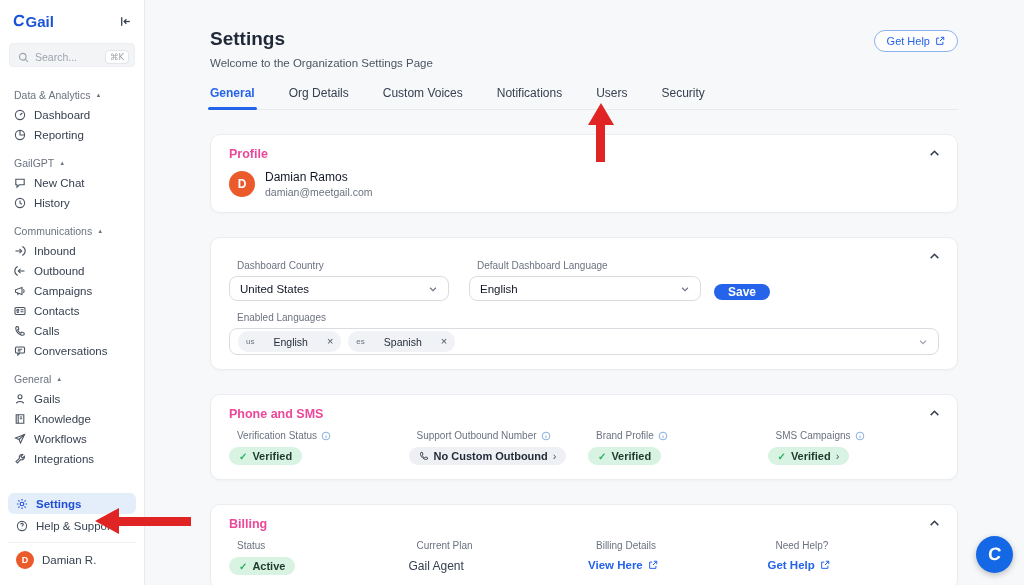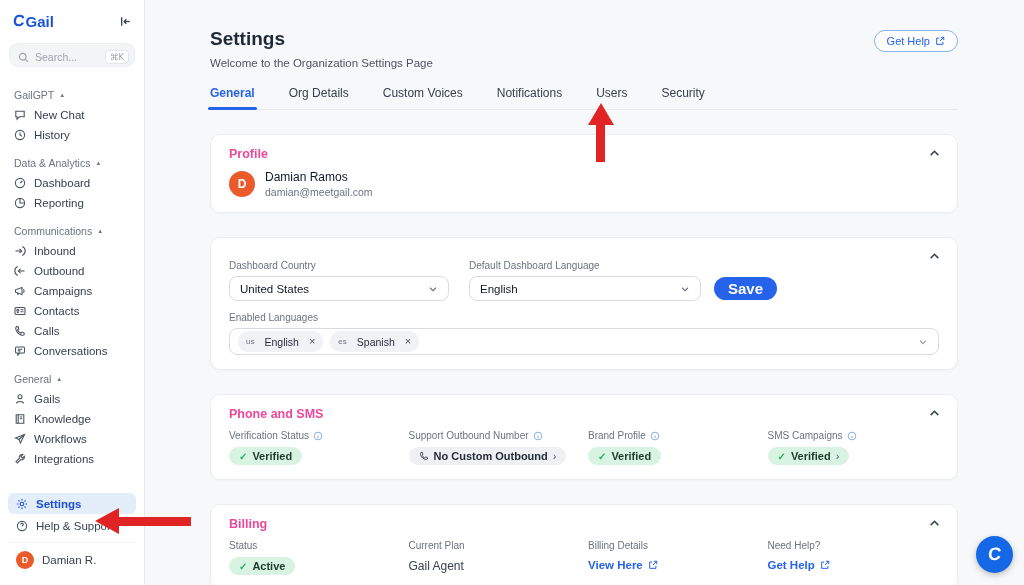--- a/index.html
+++ b/index.html
@@ -8,21 +8,21 @@
   .root { position:relative; width:1024px; height:585px; }
 
   
   .sidebar { position:absolute; left:0; top:0; bottom:0; width:145px; background:#ffffff;
              border-right:1px solid #e8eaee; display:flex; flex-direction:column; }
   .logo-row { display:flex; align-items:center; justify-content:space-between; padding:12px 12px 0 13px; }
   .brand { display:flex; align-items:center; gap:2px; color:#1a52d8; font-weight:bold; font-size:15px; }
   .brand-mark { font-weight:bold; font-size:16px; transform:skewX(-6deg); letter-spacing:-1px; }
   .collapse-btn { color:#374151; cursor:pointer; display:flex; }
   .search-box { margin:13px 9px 0 9px; height:24px; background:#f3f4f6; border:1px solid #eceef1;
-                border-radius:9px; display:flex; align-items:center; padding:4px 5px 0 8px; gap:6px; }
+                border-radius:4px; display:flex; align-items:center; padding:4px 5px 0 8px; gap:6px; }
   .search-box input { border:none; outline:none; background:transparent; font-size:10.5px; color:#374151;
                       width:62px; font-family:"Liberation Sans", sans-serif; }
   .search-box input::placeholder { color:#9ca3af; }
   .kbd { margin-left:auto; background:#ffffff; border:1px solid #e2e5e9; border-radius:4px;
          font-size:8.5px; color:#9aa1ab; padding:1px 4px; font-family:"DejaVu Sans", sans-serif; }
   .nav { flex:1 1 auto; margin-top:10px; overflow:hidden; }
   .nav-section { margin-top:8px; }
   .section-hdr { display:flex; align-items:center; gap:5px; padding:4px 14px; font-size:10.5px; color:#6b7280; cursor:pointer; }
   .section-caret { font-size:6px; color:#6b7280; }
   .nav-item { display:flex; align-items:center; gap:8px; padding:0 14px; height:20px; font-size:11.5px;
@@ -56,34 +56,34 @@
           padding:12px 18px 14px 18px; margin-top:24px; position:relative; }
   .card-title { font-size:12.5px; font-weight:bold; color:#ec4899; }
   .card-chevron { position:absolute; right:16px; top:12px; color:#374151; cursor:pointer; display:flex; }
 
   .profile-row { display:flex; align-items:center; gap:10px; margin-top:9px; }
   .avatar-md { width:26px; height:26px; border-radius:50%; background:#ea5a2b; color:#fff; font-size:12px;
                font-weight:bold; display:flex; align-items:center; justify-content:center; }
   .p-name { font-size:12px; color:#111827; }
   .p-email { font-size:10.5px; color:#6b7280; margin-top:2px; }
 
-  .field-label { font-size:10px; color:#6b7280; display:flex; align-items:center; gap:4px; }
+  .field-label { font-size:10px; color:#6b7280; display:flex; align-items:center; gap:4px;margin-left:8px; }
   .lang-row { display:flex; gap:20px; margin-top:10px; align-items:flex-end; }
   .fld { display:flex; flex-direction:column; gap:5px; }
   .select { height:25px; border:1px solid #d9dce1; border-radius:8px; background:#fff; display:flex;
             align-items:center; padding:0 10px; font-size:11.5px; color:#111827; cursor:pointer; }
   .select .sel-caret { margin-left:auto; color:#6b7280; display:flex; }
   .w1 { width:220px; } .w2 { width:232px; }
-  .save-btn { background:#2563eb; color:#fff; border:none; font-size:15px; font-weight:bold;
-              border-radius:12px; height:23px; padding:0 14px; cursor:pointer; margin-left:-7px; margin-bottom:1px;
+  .save-btn { background:#2563eb; color:#fff; border:none; font-size:12px; font-weight:bold;
+              border-radius:12px; height:16px; padding:0 14px; cursor:pointer; margin-left:-7px; margin-bottom:1px;
               font-family:"Liberation Sans", sans-serif; }
   .enabled-label { margin-top:11px; }
   .multiselect { margin-top:5px; height:27px; border:1px solid #d9dce1; border-radius:8px; background:#fff;
                  display:flex; align-items:center; gap:7px; padding:0 10px 0 8px; cursor:pointer; }
-  .chip { display:inline-flex; align-items:center; gap:10px; background:#f1f2f5; border-radius:10px;
+  .chip { display:inline-flex; align-items:center; gap:19px; background:#f1f2f5; border-radius:10px;
           height:21px; padding:0 8px; font-size:10.5px; color:#1f2937; }
   .chip .cc { font-size:8px; color:#6b7280; }
   .chip .x { color:#4b5563; cursor:pointer; font-size:11px; line-height:1; }
   .ms-caret { margin-left:auto; color:#9ca3af; display:flex; }
 
   .grid4 { display:grid; grid-template-columns:repeat(4,1fr); margin-top:9px; column-gap:8px; }
   .badge { display:inline-flex; align-items:center; gap:5px; border-radius:10px; padding:3px 10px;
            font-size:11px; font-weight:bold; margin-top:6px; cursor:default; }
   .badge.success { background:#d8f3e2; color:#1d3b2a; }
   .badge.success .ck { color:#27ae60; font-size:10px; }
@@ -137,64 +137,64 @@
           </svg>
       </span>
       <input type="text" placeholder="Search..." style="">
       <span class="kbd">⌘K</span>
     </div>
 
     <div class="nav">
 
       <div class="nav-section">
         <div class="section-hdr">
+          <span>Data &amp; Analytics</span>
+          <span class="section-caret">▲</span>
+        </div>
+        <div class="nav-item">
+          <span class="ic">
+              <svg width="12" height="12" viewBox="0 0 12 12" fill="none" stroke="currentColor" stroke-width="1.1">
+                <circle cx="6" cy="6" r="4.6"></circle>
+                <path d="M6 6l2.4-2"></path>
+              </svg>
+            </span>
+          <span>Dashboard</span>
+        </div>
+        <div class="nav-item">
+          <span class="ic">
+              <svg width="12" height="12" viewBox="0 0 12 12" fill="none" stroke="currentColor" stroke-width="1.1">
+                <circle cx="6" cy="6" r="4.6"></circle>
+                <path d="M6 1.4V6h4.6"></path>
+              </svg>
+            </span>
+          <span>Reporting</span>
+        </div>
+      </div>
+
+      <div class="nav-section">
+        <div class="section-hdr">
           <span>GailGPT</span>
           <span class="section-caret">▲</span>
         </div>
         <div class="nav-item">
           <span class="ic">
               <svg width="12" height="12" viewBox="0 0 12 12" fill="none" stroke="currentColor" stroke-width="1.1">
                 <path d="M1.8 2.2h8.4v5.6H5.4L3 10.2V7.8H1.8z"></path>
               </svg>
             </span>
           <span>New Chat</span>
         </div>
         <div class="nav-item">
           <span class="ic">
               <svg width="12" height="12" viewBox="0 0 12 12" fill="none" stroke="currentColor" stroke-width="1.1">
                 <circle cx="6" cy="6" r="4.6"></circle>
                 <path d="M6 3.4V6l1.9 1.2"></path>
               </svg>
             </span>
           <span>History</span>
-        </div>
-      </div>
-
-      <div class="nav-section">
-        <div class="section-hdr">
-          <span>Data &amp; Analytics</span>
-          <span class="section-caret">▲</span>
-        </div>
-        <div class="nav-item">
-          <span class="ic">
-              <svg width="12" height="12" viewBox="0 0 12 12" fill="none" stroke="currentColor" stroke-width="1.1">
-                <circle cx="6" cy="6" r="4.6"></circle>
-                <path d="M6 6l2.4-2"></path>
-              </svg>
-            </span>
-          <span>Dashboard</span>
-        </div>
-        <div class="nav-item">
-          <span class="ic">
-              <svg width="12" height="12" viewBox="0 0 12 12" fill="none" stroke="currentColor" stroke-width="1.1">
-                <circle cx="6" cy="6" r="4.6"></circle>
-                <path d="M6 1.4V6h4.6"></path>
-              </svg>
-            </span>
-          <span>Reporting</span>
         </div>
       </div>
 
       <div class="nav-section">
         <div class="section-hdr">
           <span>Communications</span>
           <span class="section-caret">▲</span>
         </div>
         <div class="nav-item">
           <span class="ic">

